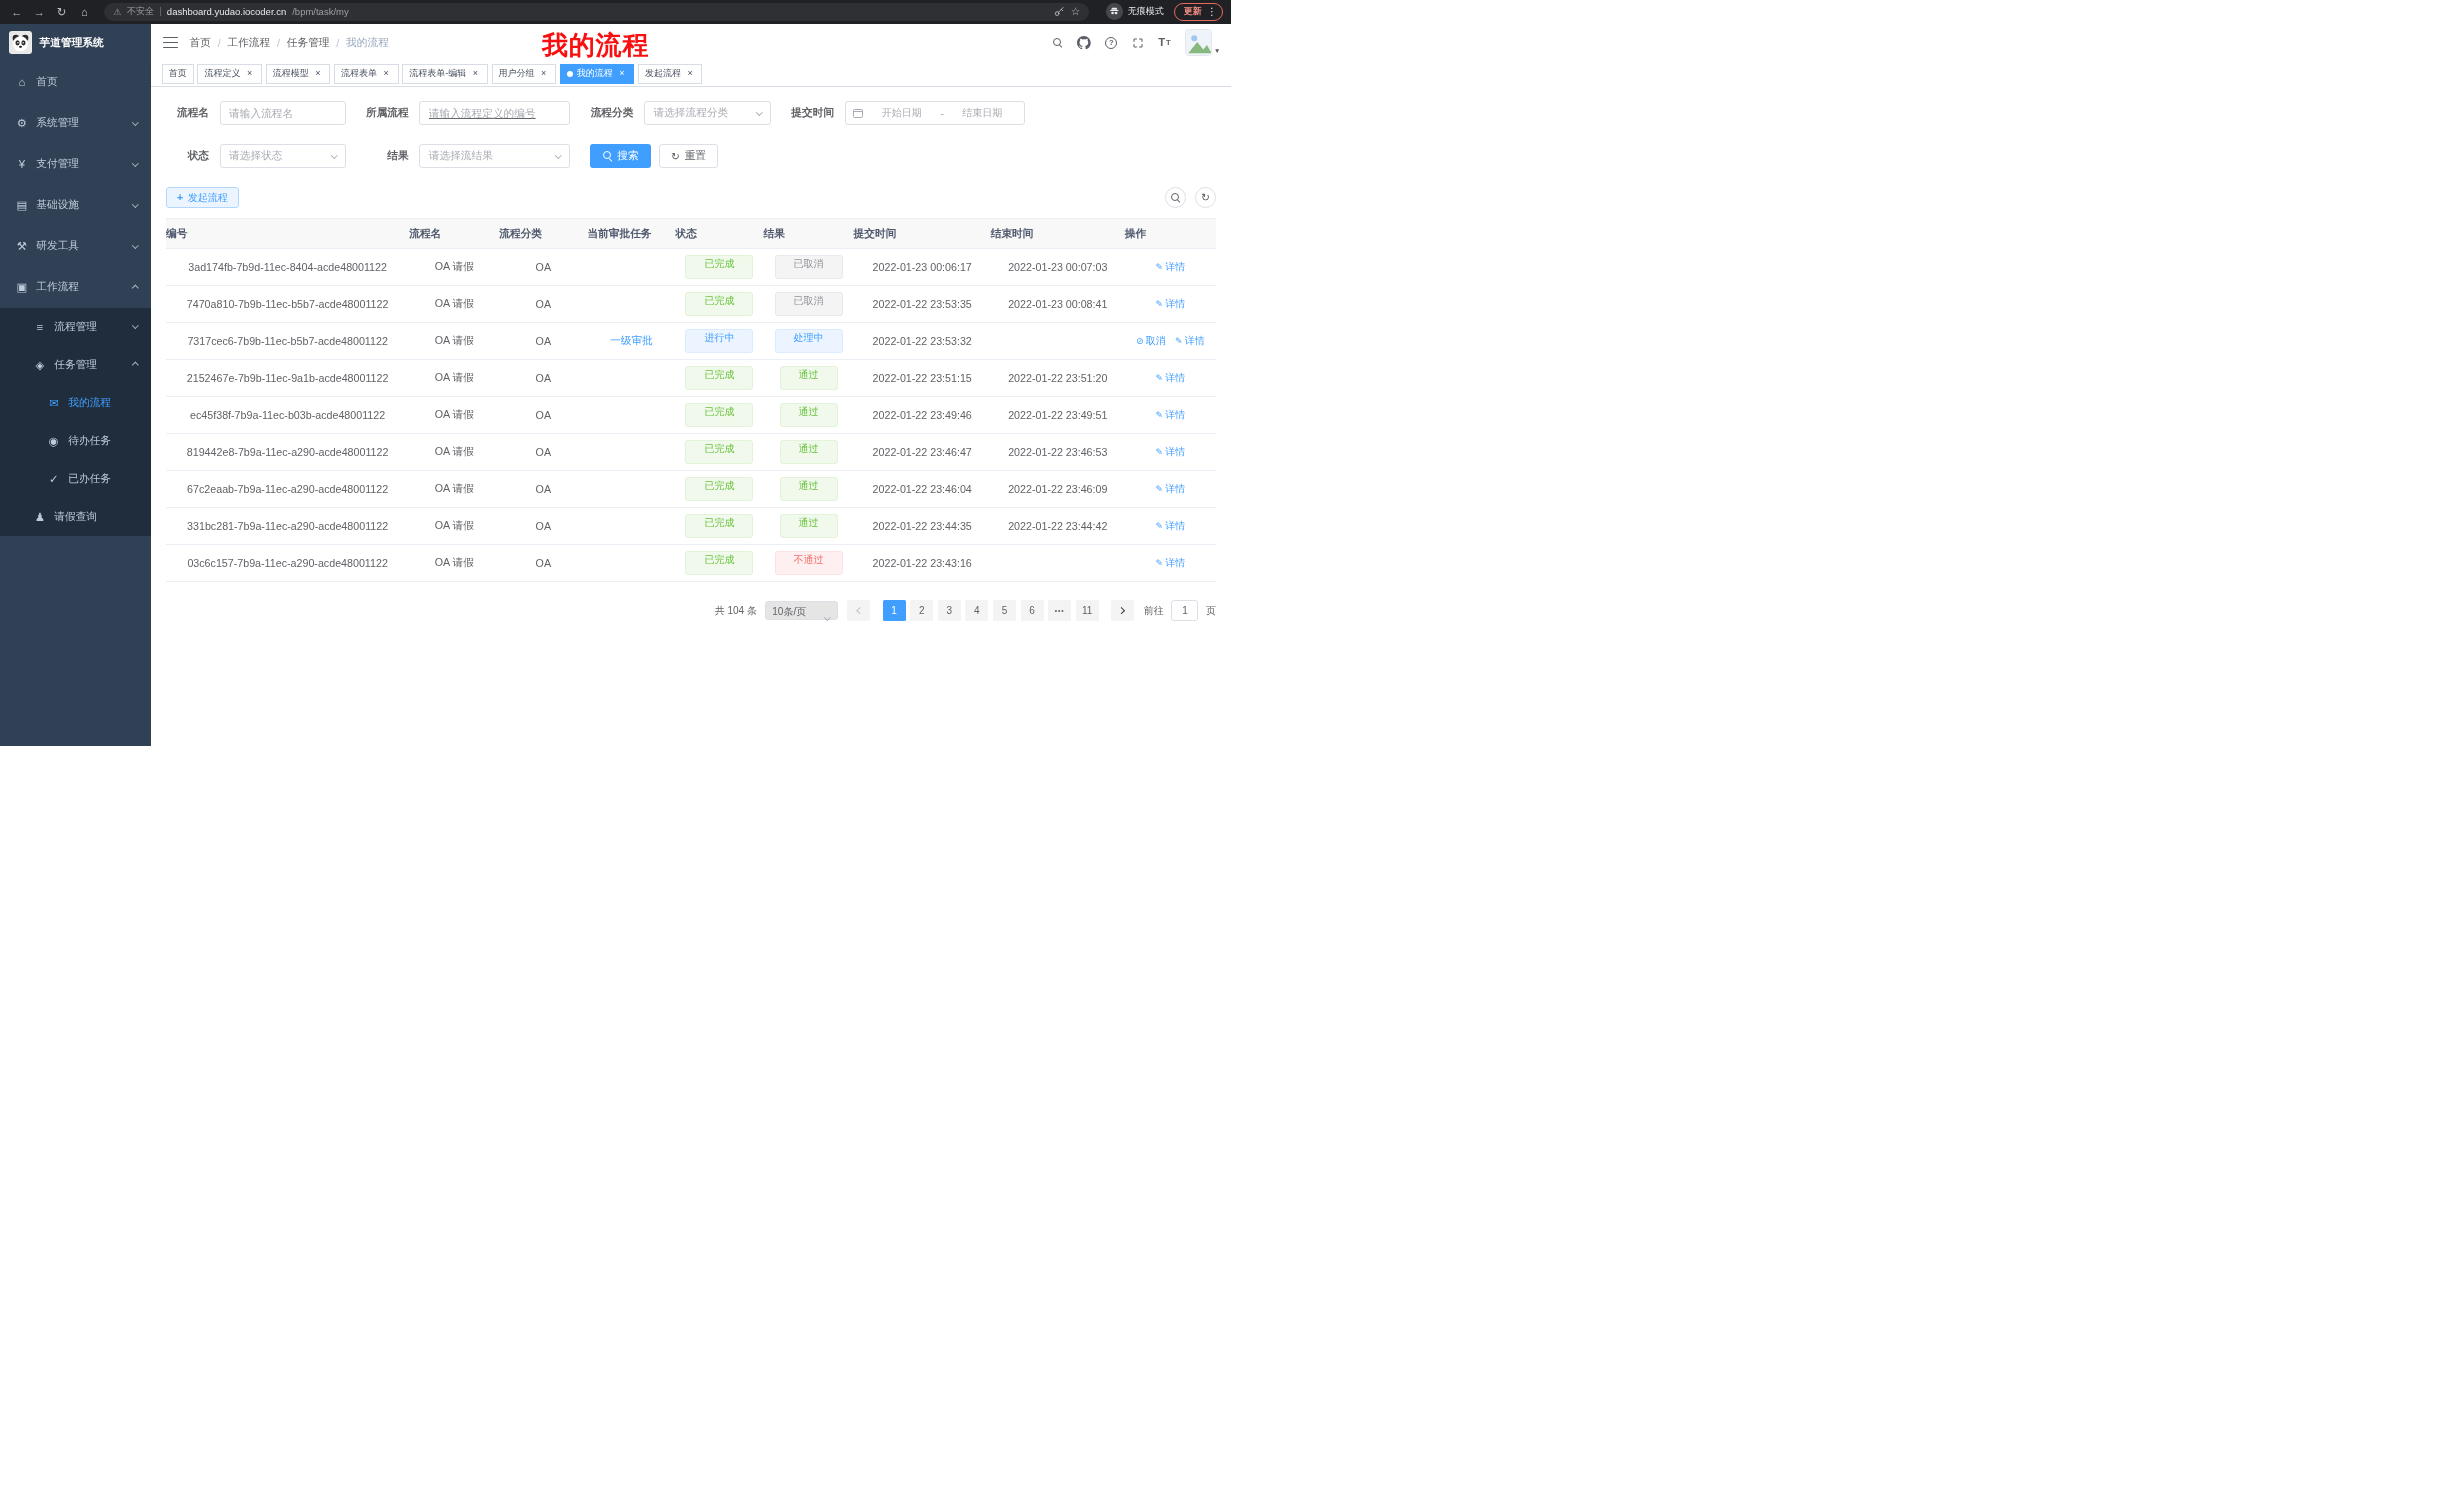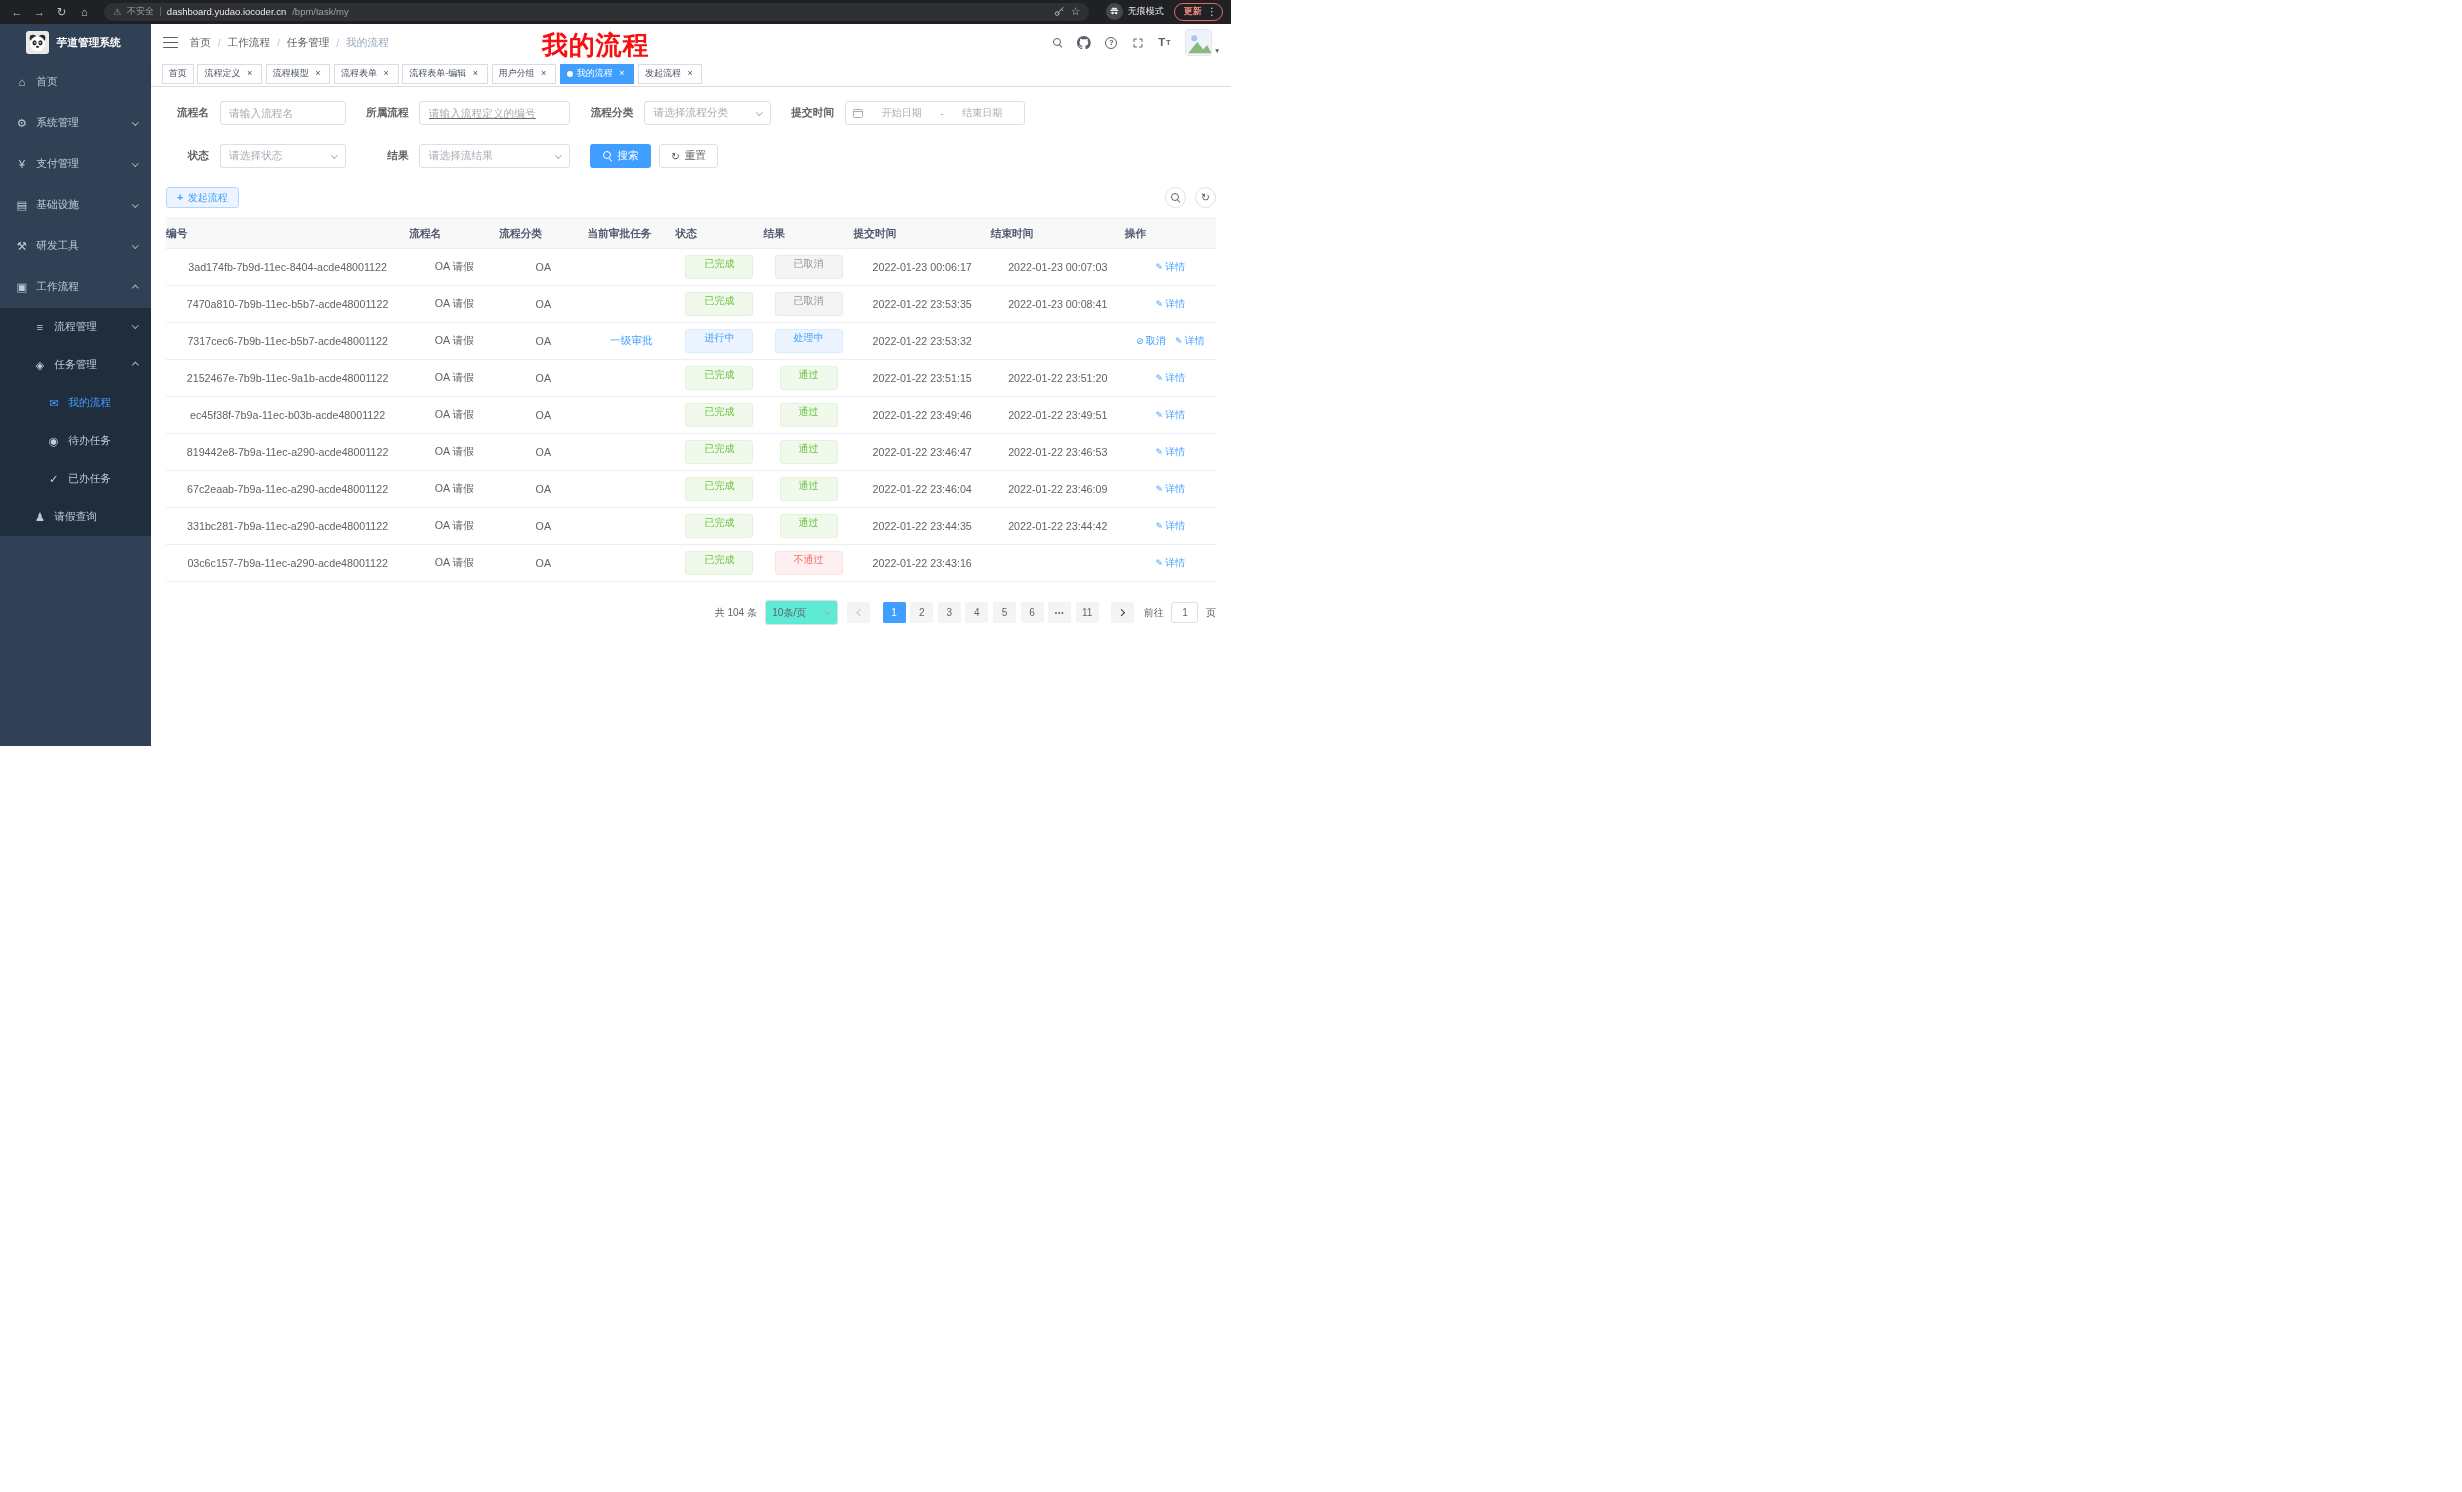--- a/index.html
+++ b/index.html
@@ -19,21 +19,21 @@
   .omni-ic{display:flex;align-items:center;color:#bdc1c6;cursor:pointer;}
   .omni-star{font-size:10.7px;color:#bdc1c6;cursor:pointer;}
   .incog{display:flex;align-items:center;gap:5.3px;color:#e8eaed;font-size:9px;padding:0 6px;}
   .incog-circle{width:16.7px;height:16.7px;border-radius:50%;background:#45474b;display:flex;align-items:center;justify-content:center;}
   .update-pill{display:flex;align-items:center;gap:5.3px;border:0.8px solid #e9695e;border-radius:9px;padding:1.5px 5.3px 1.5px 8.4px;color:#f28b82;font-size:9px;font-weight:700;cursor:pointer;}
   .kebab{color:#e8eaed;font-size:10px;font-weight:400;}
 
   
   .app{display:flex;height:723px;}
   .sidebar{width:151px;background:#304156;flex:0 0 auto;display:flex;flex-direction:column;}
-  .logo-row{height:38px;display:flex;align-items:center;gap:7.6px;padding-left:26px;cursor:pointer;}
+  .logo-row{height:38px;display:flex;align-items:center;gap:7.6px;padding-left:9px;cursor:pointer;}
   .logo-img{width:23px;height:23px;border-radius:3px;background:#ececec;overflow:hidden;display:flex;align-items:center;justify-content:center;flex:0 0 auto;}
   .logo-title{color:#fff;font-size:10.7px;font-weight:700;}
   .menu-item{height:41px;display:flex;align-items:center;color:#bfcbd9;font-size:10.7px;padding:0 13.7px 0 15px;cursor:pointer;}
   .menu-item.dark{background:#1f2d3d;}
   .menu-item.lvl2{padding-left:33px;height:38px;}
   .menu-item.lvl3{padding-left:47px;height:38px;}
   .menu-item.active{color:#409eff;}
   .mi-icon{width:13.7px;margin-right:7.6px;text-align:center;font-size:11.4px;flex:0 0 auto;}
   .mi-label{flex:1;}
   .chev{width:4.6px;height:4.6px;border-right:1.1px solid currentColor;border-bottom:1.1px solid currentColor;display:inline-block;opacity:.85;}
@@ -105,21 +105,21 @@
   .pill.success{color:#67c23a;background:#f0f9eb;border-color:#e1f3d8;}
   .pill.info{color:#909399;background:#f4f4f5;border-color:#e9e9eb;}
   .pill.primary{color:#409eff;background:#ecf5ff;border-color:#d9ecff;}
   .pill.danger{color:#f56c6c;background:#fef0f0;border-color:#fde2e2;}
   .task-link{color:#409eff;cursor:pointer;font-family:Liberation Serif, serif;}
   .op-link{color:#409eff;cursor:pointer;display:inline-flex;align-items:center;gap:2.3px;font-size:10px;margin:0 4.6px;text-decoration:none;}
   .op-icon{font-size:9px;}
 
   
   .pagination{display:flex;align-items:center;justify-content:flex-end;margin-top:18px;gap:7.6px;font-size:10px;color:#606266;}
-  .pg-size{width:73px;height:25px;border:0.8px solid #dcdfe6;border-radius:3px;display:flex;align-items:center;padding:0 6.8px;background:#5eead4;cursor:pointer;}
+  .pg-size{width:73px;height:19px;border:0.8px solid #dcdfe6;border-radius:3px;display:flex;align-items:flex-end;padding:0 6.8px;background:#e5e5e5;cursor:pointer;}
   .pg-pages{display:flex;align-items:center;}
   .pg-btn{min-width:23px;height:21px;background:#f4f4f5;border-radius:1.5px;display:inline-flex;align-items:center;justify-content:center;margin:0 2.3px;color:#606266;cursor:pointer;padding:0 3px;}
   .pg-btn.active{background:#409eff;color:#fff;}
   .pg-btn.more{font-size:6.8px;letter-spacing:0.8px;color:#606266;}
   .pg-prev{color:#c0c4cc;}
   .pg-next{color:#303133;}
   .chev3{width:5.3px;height:5.3px;border-right:1.2px solid currentColor;border-bottom:1.2px solid currentColor;display:inline-block;}
   .chev3.left{transform:rotate(135deg);margin-left:2.3px;}
   .chev3.right{transform:rotate(-45deg);margin-right:2.3px;}
   .pg-input{width:27px;height:21px;border:0.8px solid #dcdfe6;border-radius:3px;text-align:center;font-size:10px;color:#606266;outline:none;font-family:inherit;}

